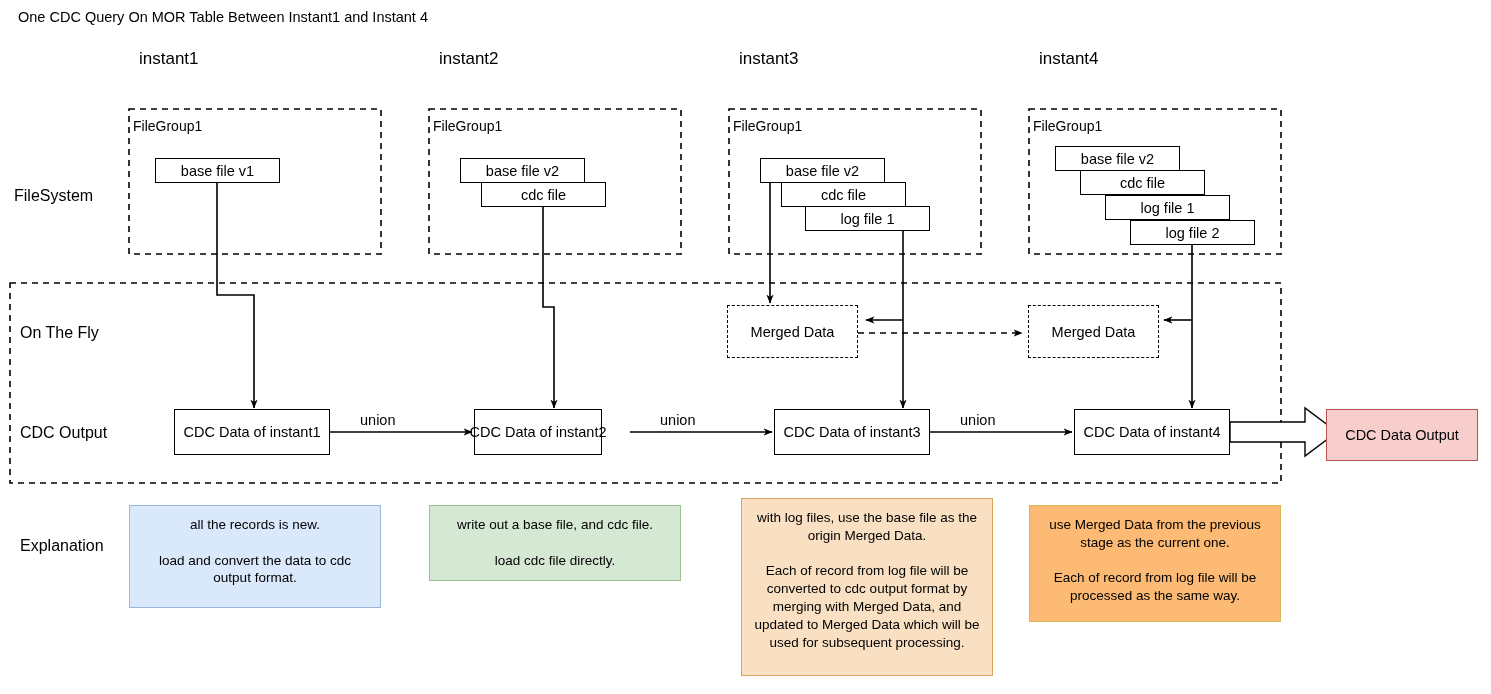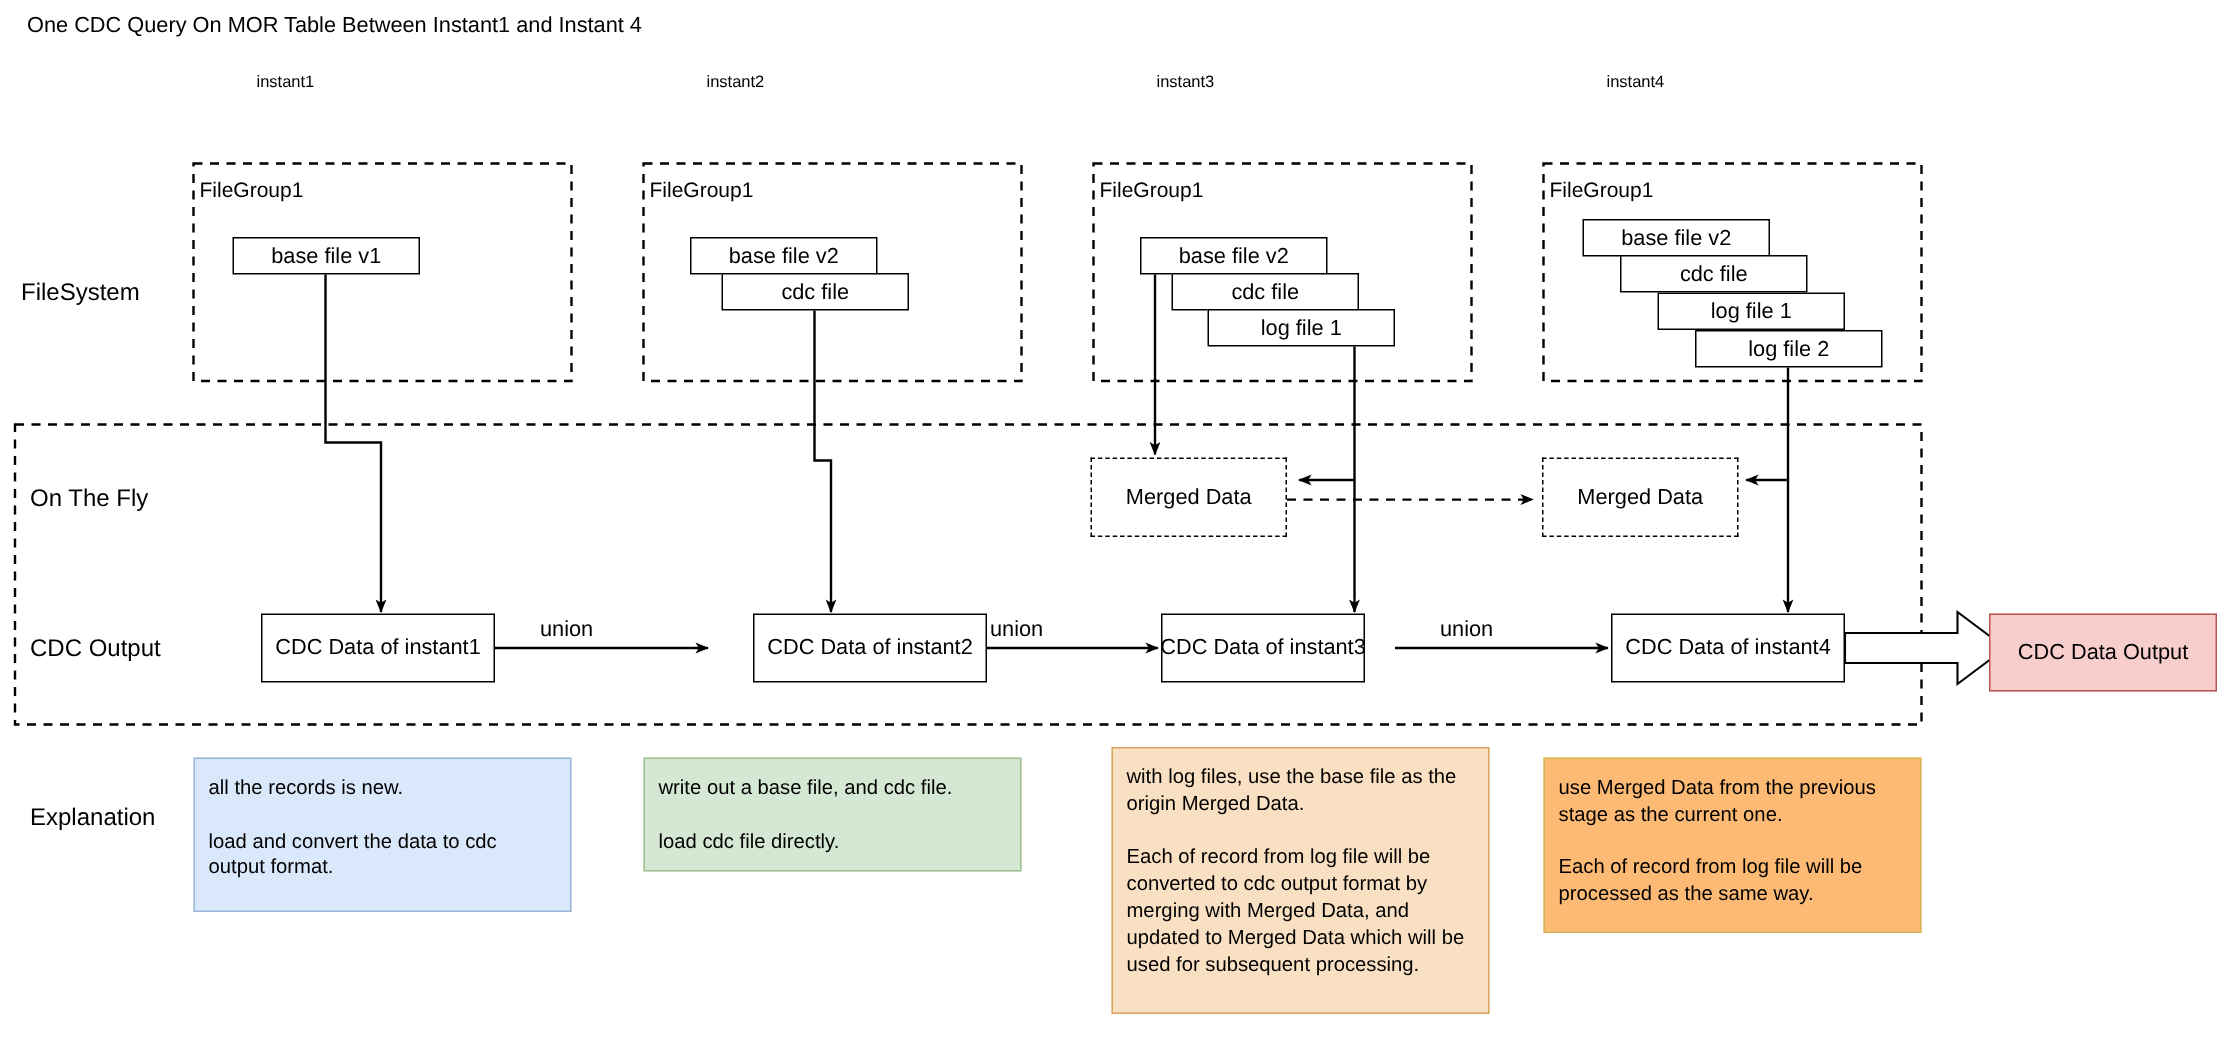--- a/index.html
+++ b/index.html
@@ -1,34 +1,34 @@
 <!DOCTYPE html>
 <html><head>
 <meta charset="utf-8">
 <style>
   html,body{margin:0;padding:0;background:#ffffff;}
   body{width:1491px;height:694px;position:relative;overflow:hidden;
        font-family:"Liberation Sans","DejaVu Sans",sans-serif;color:#000;}
   .stage{position:absolute;left:0;top:0;width:1491px;height:694px;}
   svg.layer{position:absolute;left:0;top:0;width:1491px;height:694px;overflow:visible;}
   .ttl{position:absolute;font-size:14.5px;color:#000;white-space:nowrap;}
-  .colhdr{position:absolute;font-size:11px;white-space:nowrap;margin-left:32px;}
+  .colhdr{position:absolute;font-size:17px;white-space:nowrap;}
   .rowlbl{position:absolute;font-size:16px;white-space:nowrap;}
   .fgtitle{position:absolute;font-size:14px;white-space:nowrap;}
   .fbox{position:absolute;box-sizing:border-box;border:1.3px solid #000;background:#fff;
         font-size:14.5px;display:flex;align-items:center;justify-content:center;white-space:nowrap;}
   .mdbox{position:absolute;box-sizing:border-box;border:1.6px dashed #000;background:#fff;
          font-size:14.5px;display:flex;align-items:center;justify-content:center;white-space:nowrap;}
   .cdcbox{position:absolute;box-sizing:border-box;border:1.3px solid #000;background:#fff;
           font-size:14.5px;display:flex;align-items:center;justify-content:center;white-space:nowrap;}
   .outbox{position:absolute;box-sizing:border-box;border:1.3px solid #b85450;background:#f8cecc;
           font-size:14.5px;display:flex;align-items:center;justify-content:center;white-space:nowrap;}
   .unionlbl{position:absolute;font-size:14.5px;white-space:nowrap;text-align:left;}
   .expbox{position:absolute;box-sizing:border-box;font-size:13.5px;line-height:1.32;
-          padding:10px 9px 8px 9px;white-space:pre-line;}
+          padding:10px 9px 8px 9px;white-space:pre-line;text-align:center;}
   .exp-blue{background:#dae8fc;border:1px solid #9ab6d9;}
   .exp-green{background:#d5e8d4;border:1px solid #9fc08e;}
   .exp-orange{background:#fae0c3;border:1px solid #d6a45c;}
   .exp-yellow{background:#fdba74;border:1px solid #d6b656;}
 </style>
 </head>
 <body>
 
 <div class="stage">
 
@@ -135,22 +135,22 @@
 
   <div class="fbox" style="left:1055px;top:146px;width:125px;height:25px;">base file v2</div>
   <div class="fbox" style="left:1080px;top:170px;width:125px;height:25px;">cdc file</div>
   <div class="fbox" style="left:1105px;top:195px;width:125px;height:25px;">log file 1</div>
   <div class="fbox" style="left:1130px;top:220px;width:125px;height:25px;">log file 2</div>
 
   <div class="mdbox" style="left:727px;top:305px;width:131px;height:53px;">Merged Data</div>
   <div class="mdbox" style="left:1028px;top:305px;width:131px;height:53px;">Merged Data</div>
 
   <div class="cdcbox" style="left:174px;top:409px;width:156px;height:46px;">CDC Data of instant1</div>
-  <div class="cdcbox" style="left:474px;top:409px;width:156px;height:46px;margin-left:28px;">CDC Data of instant2</div>
-  <div class="cdcbox" style="left:774px;top:409px;width:136px;height:46px;">CDC Data of instant3</div>
+  <div class="cdcbox" style="left:474px;top:409px;width:128px;height:46px;">CDC Data of instant2</div>
+  <div class="cdcbox" style="left:774px;top:409px;width:156px;height:46px;">CDC Data of instant3</div>
   <div class="cdcbox" style="left:1074px;top:409px;width:156px;height:46px;">CDC Data of instant4</div>
 
   <div class="unionlbl" style="left:360px;top:412px;width:80px;">union</div>
   <div class="unionlbl" style="left:660px;top:412px;width:80px;">union</div>
   <div class="unionlbl" style="left:960px;top:412px;width:80px;">union</div>
 
   <div class="outbox" style="left:1326px;top:398px;width:152px;height:52px;margin-top:11px;">CDC Data Output</div>
 
   <div class="expbox exp-blue" style="left:129px;top:505px;width:252px;height:103px;">all the records is new.
 

